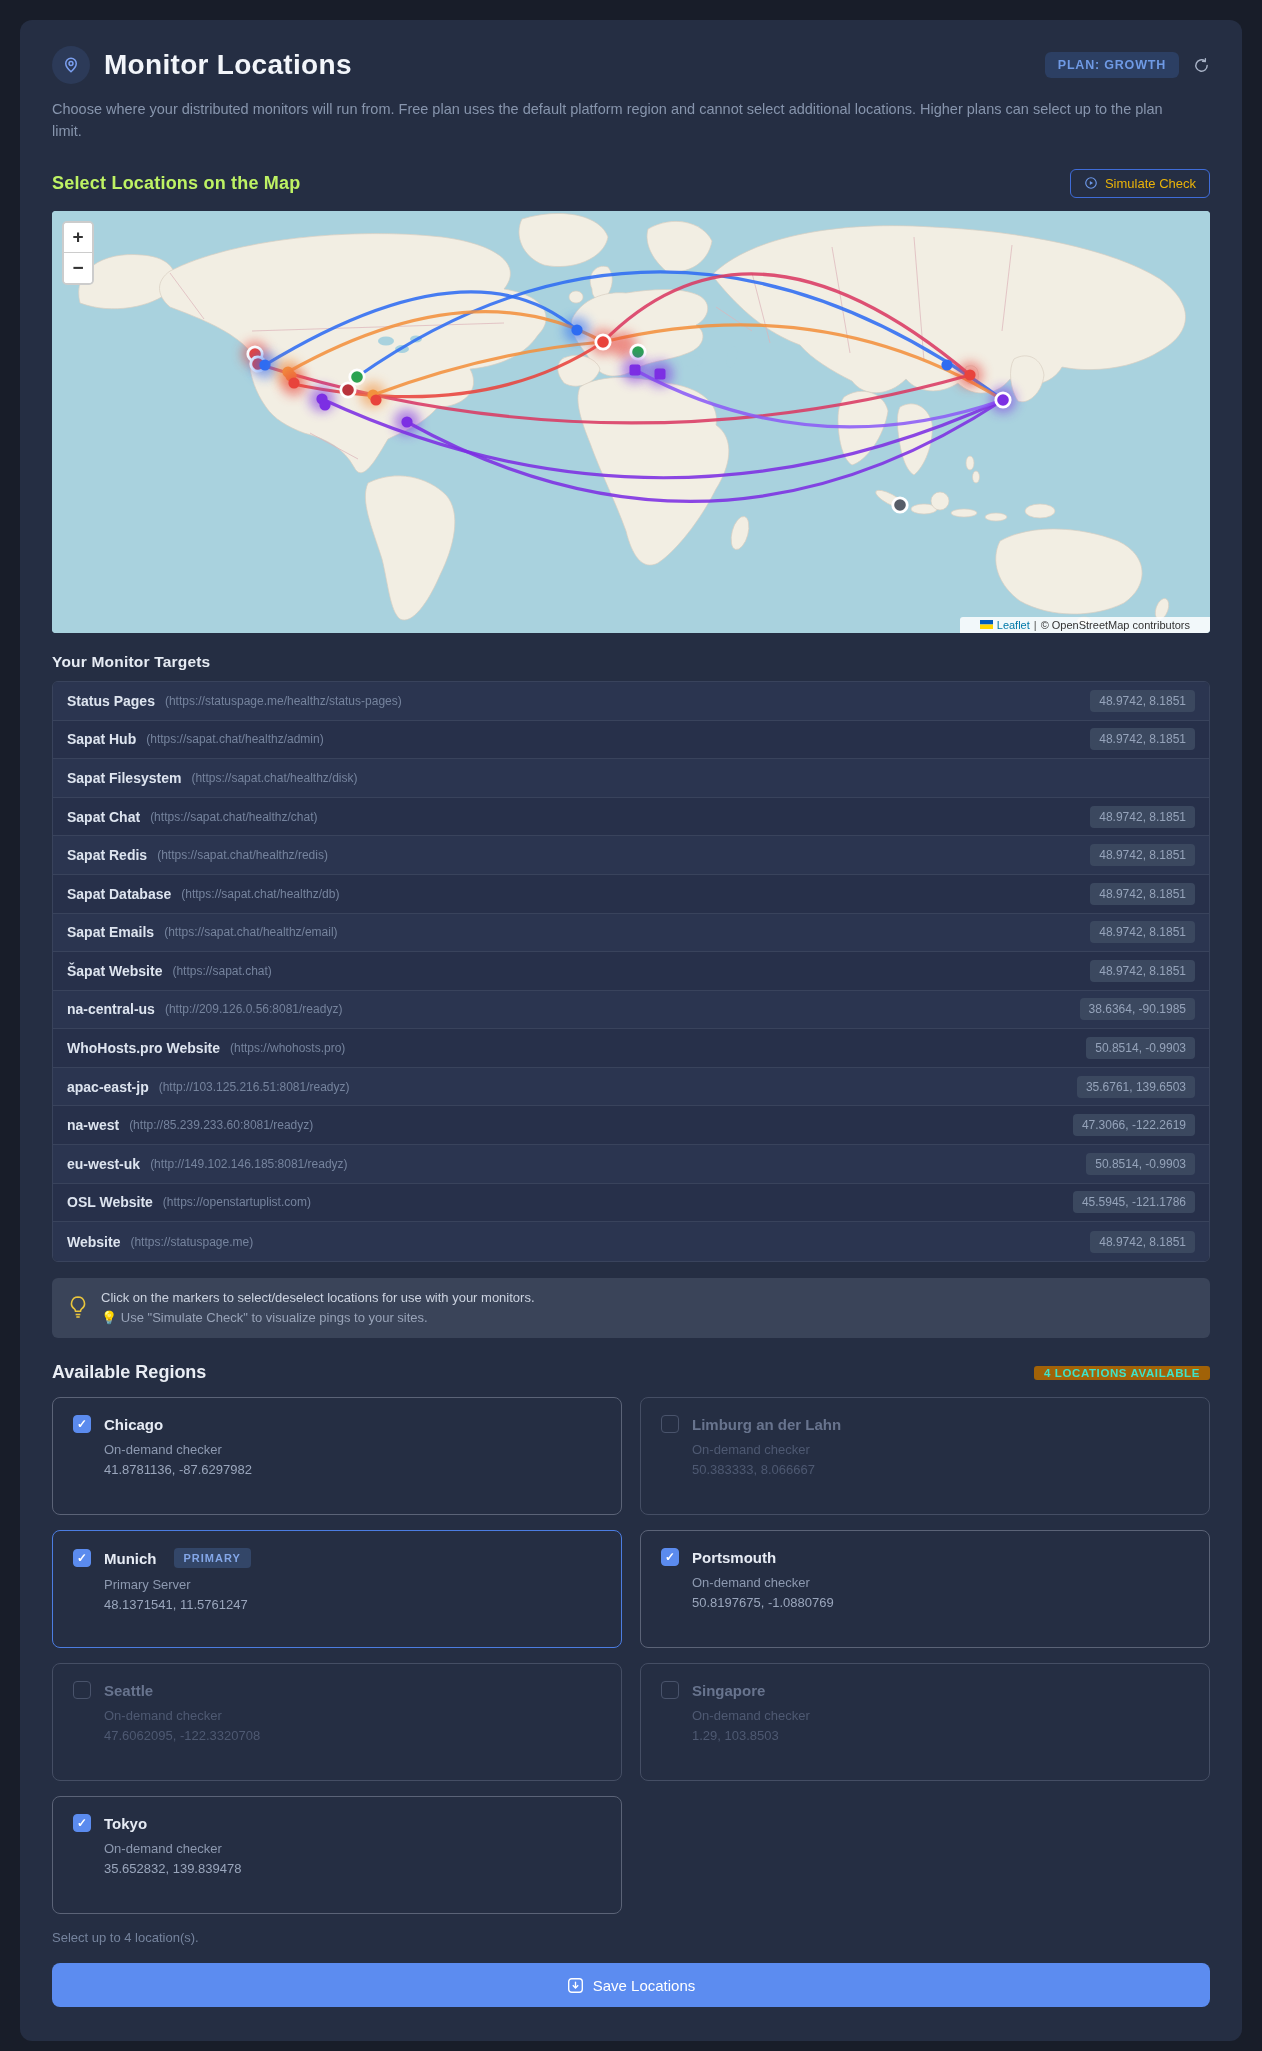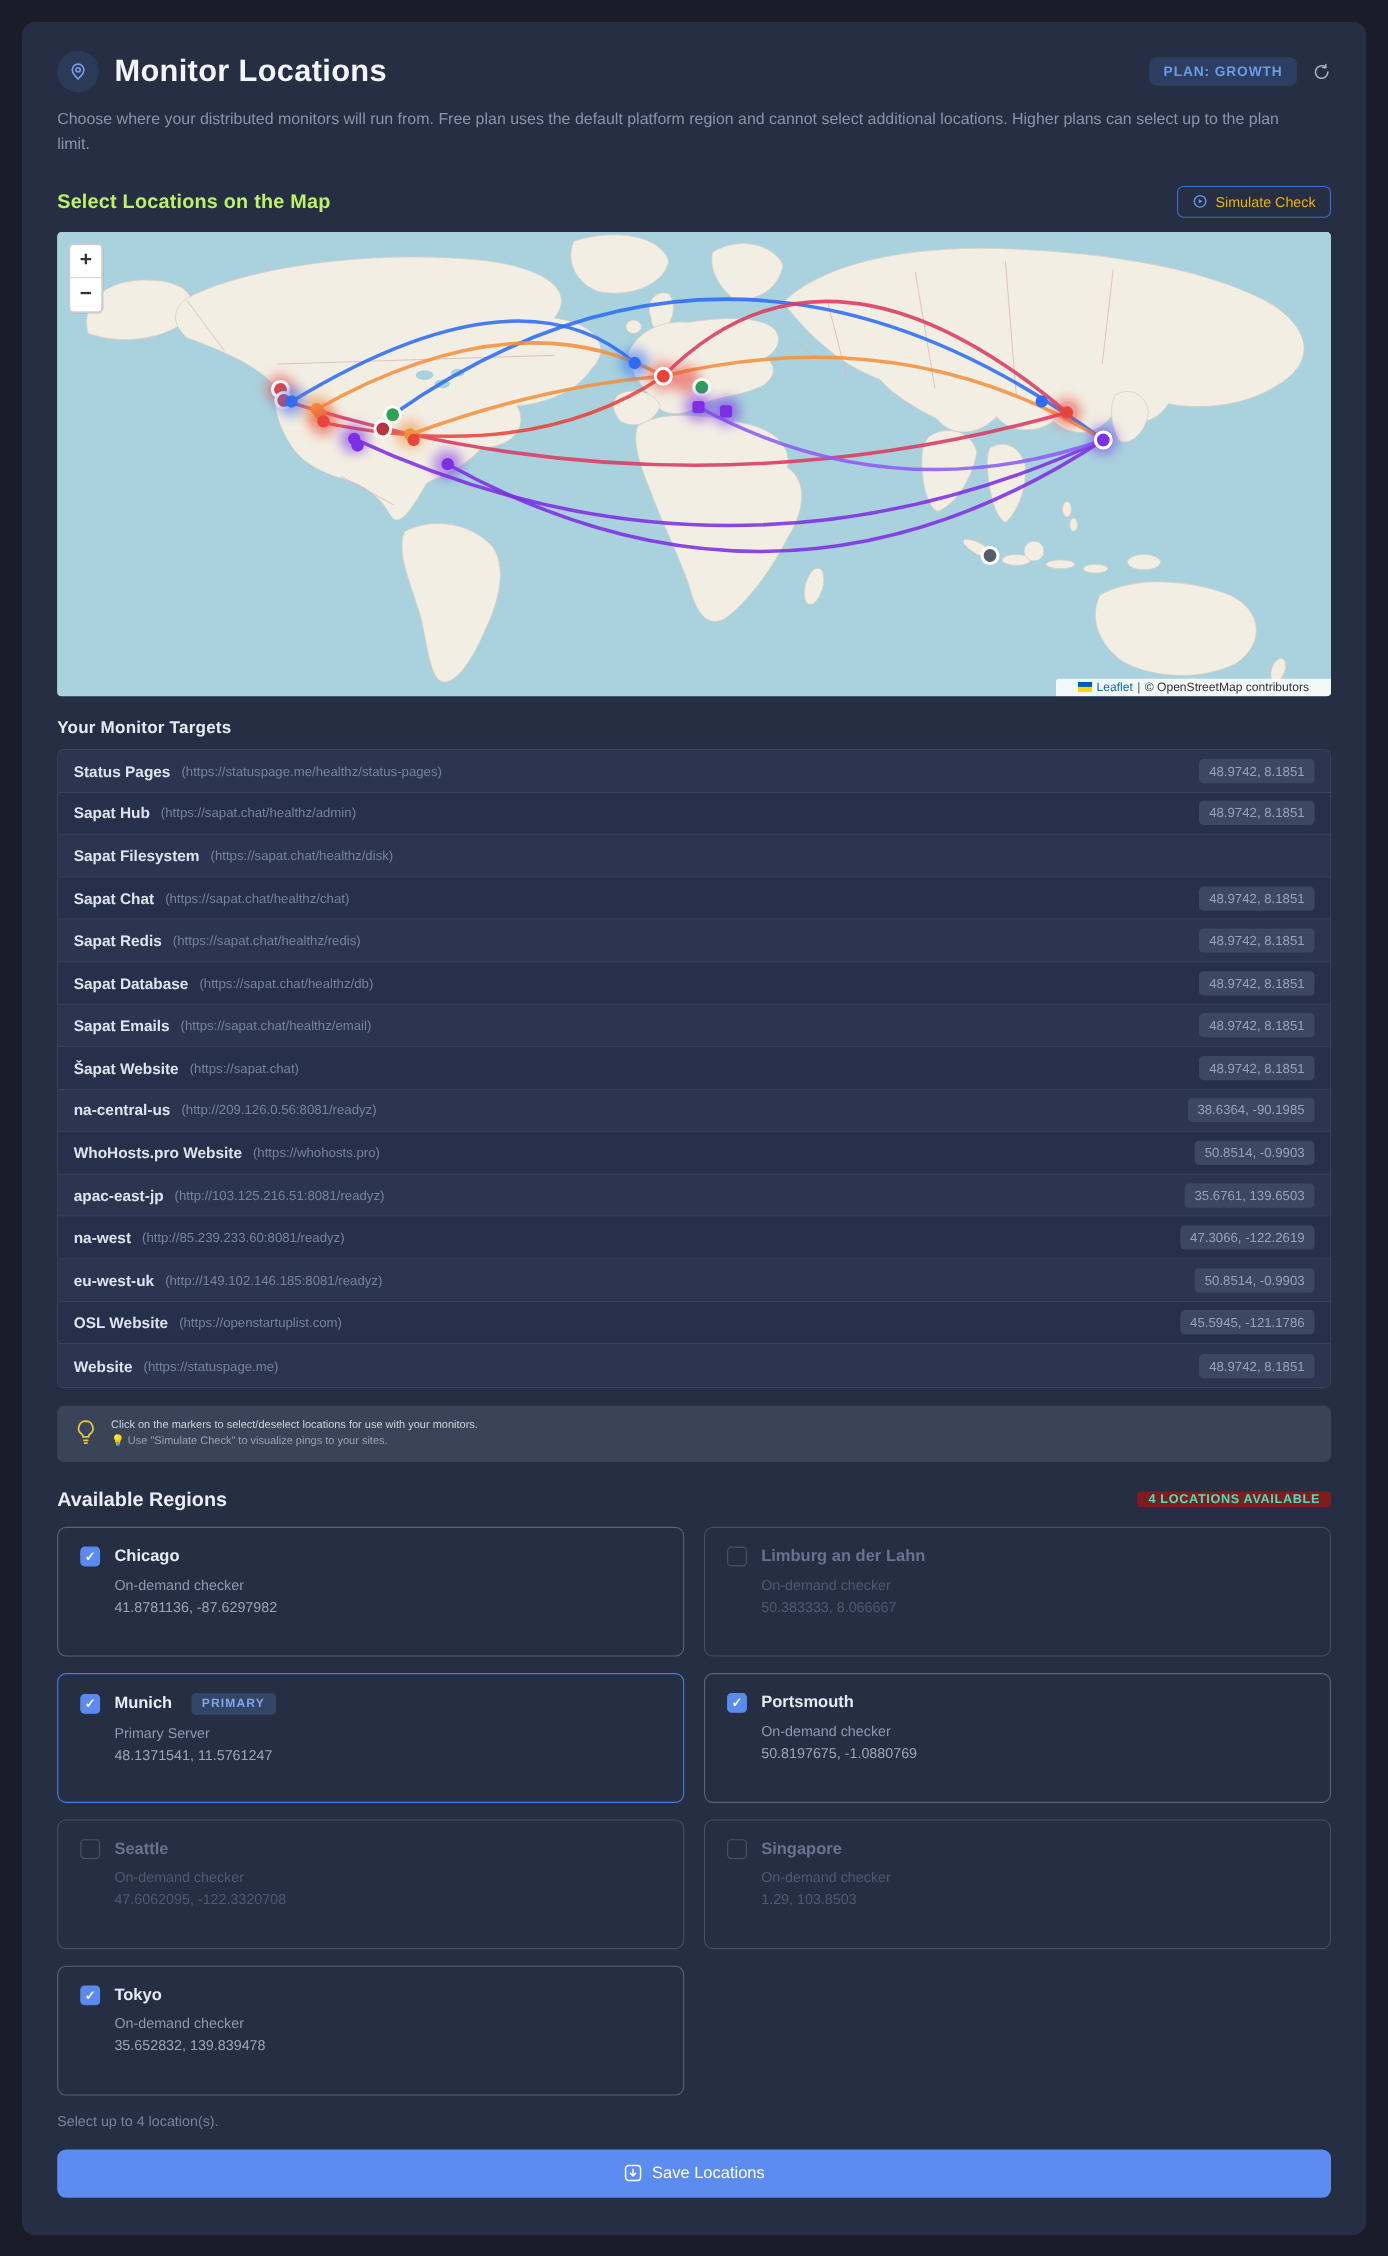--- a/index.html
+++ b/index.html
@@ -39,28 +39,28 @@
   .trow { display:flex; align-items:center; height:38.6px; padding:0 14px; border-bottom:1px solid #39435c; background:#27304a; }
   .trow:last-child { border-bottom:none; }
   .trow:nth-child(odd) { background:#2b3550; }
   .tname { color:#dde4ef; font-size:14px; font-weight:700; margin-right:10px; white-space:nowrap; }
   .turl { color:#75839d; font-size:12px; flex:1; white-space:nowrap; overflow:hidden; }
   .coord { background:#3b485f; color:#95a3ba; font-size:12px; padding:4px 9px; border-radius:4px; white-space:nowrap; }
   .coord:empty { display:none; }
 
   
   .tip { margin-top:16px; background:#3a4459; border-radius:6px; padding:10px 16px; display:flex; align-items:center; gap:13px; }
-  .tip-lines { font-size:10px; line-height:1.55; }
+  .tip-lines { font-size:13px; line-height:1.55; }
   .tip-l1 { color:#ccd3e0; }
   .tip-l2 { color:#98a3b8; }
 
   
   .reg-row { display:flex; align-items:center; justify-content:space-between; margin:24px 0 14px; }
   .reg-title { font-size:18px; font-weight:700; color:#e9edf4; }
-  .reg-badge { background:#7f1d1d; color:#3ee3c9; font-size:11.5px; font-weight:700; letter-spacing:.6px; padding:1px 10px; border-radius:3px; }
+  .reg-badge { background:#a16207; color:#3ee3c9; font-size:11.5px; font-weight:700; letter-spacing:.6px; padding:1px 10px; border-radius:3px; }
   .grid { display:grid; grid-template-columns:1fr 1fr; gap:15px 18px; }
   .card { border:1px solid #5b6377; border-radius:8px; padding:17px 20px; min-height:118px; background:#252e43; cursor:pointer; }
   .card.primary { border:1.6px solid #4c7de2; }
   .card.disabled { border-color:#454e64; cursor:default; }
   .card-head { display:flex; align-items:center; gap:13px; margin-bottom:9px; }
   .cbx { width:18px; height:18px; border-radius:4px; flex:0 0 auto; border:1.5px solid #5b6680; }
   .cbx.checked { background:#5b8bee; border-color:#5b8bee; display:flex; align-items:center; justify-content:center; color:#fff; font-size:12px; font-weight:700; }
   .cbx.checked::after { content:"✓"; }
   .card.disabled .cbx { border-color:#49536b; }
   .card-name { color:#e6ebf4; font-size:15px; font-weight:700; }

